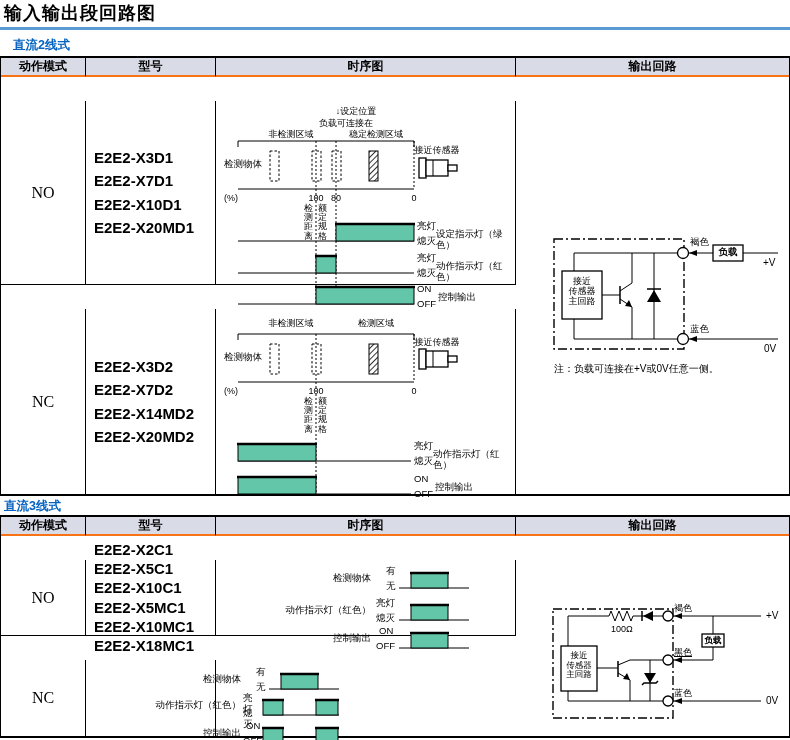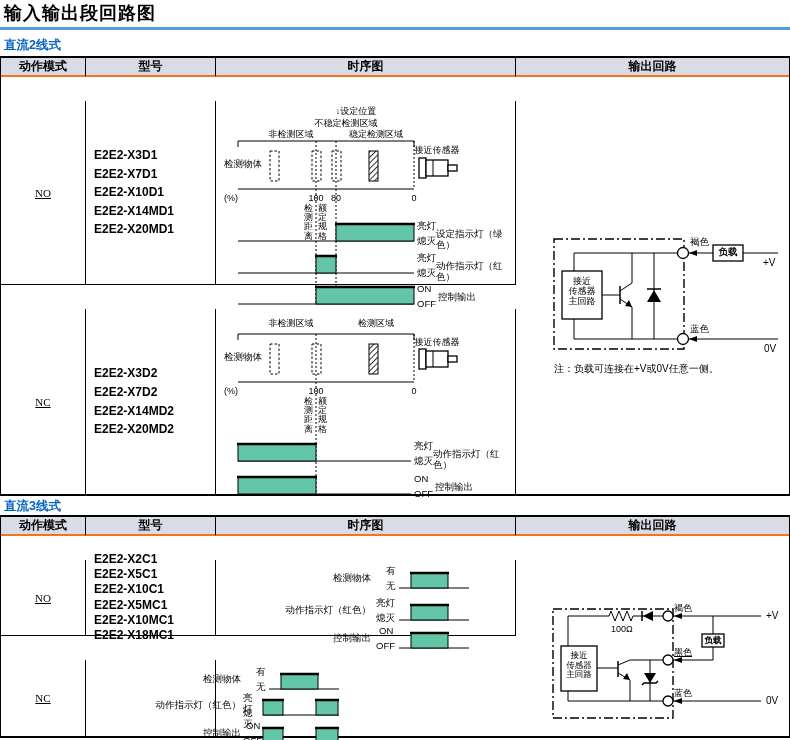--- a/index.html
+++ b/index.html
@@ -13,23 +13,23 @@
        border-top:2px solid #000;border-bottom:2px solid #000;
        border-left:1px solid #000;border-right:1px solid #000;box-sizing:border-box;}
   .th{background:var(--hdr,#D9DCE6);border-bottom:2px solid #f97316;border-right:1px solid #000;
       font-weight:bold;font-size:12px;display:flex;align-items:center;justify-content:center;
       box-sizing:border-box;height:19px;}
   .th.last{border-right:none;}
   .cell{position:relative;border-right:1px solid #000;border-bottom:1px solid #000;box-sizing:border-box;margin-top:24px;}
   .cell.nob{border-bottom:none;}
   .cell.nor{border-right:none;}
   .mode{display:flex;align-items:center;justify-content:center;
-        font-family:"Liberation Serif",serif;font-size:11px;text-decoration:underline;}
+        font-family:"Liberation Serif",serif;font-size:16px;}
   .models{display:flex;flex-direction:column;justify-content:center;padding-left:8px;
-          font-weight:bold;font-size:12px;line-height:1.55;}
+          font-weight:bold;font-size:15px;line-height:1.55;}
   .diagram{position:absolute;inset:0;}
   .diagram svg{position:absolute;left:0;top:0;}
   .lbl{position:absolute;font-size:9px;line-height:1.12;white-space:pre-line;}
   .c{text-align:center;}
   .r{text-align:right;}
   .s95{font-size:9.5px;}
   .s10{font-size:10px;}
   .vert{font-size:9px;line-height:1.02;letter-spacing:0;}
   .bar{fill:var(--bar,#63C6A9);stroke:#000;stroke-width:1;}
   .ln{stroke:#000;stroke-width:1;fill:none;}
@@ -42,34 +42,33 @@
   .blk{fill:#000;stroke:none;}
 </style>
 </head>
 <body>
 
 <div class="page">
 
   <div class="title">输入输出段回路图</div>
   <div class="rule"></div>
 
-  <div class="seclabel" style="left:4px;top:37px;">直流2线式</div>
+  <div class="seclabel" style="left:13px;top:37px;">直流2线式</div>
 
   <div class="tbl" style="top:56px;grid-template-rows:19px 208px 209px;">
     <div class="th">动作模式</div>
     <div class="th">型号</div>
     <div class="th">时序图</div>
     <div class="th last">输出回路</div>
 
     <div class="cell mode">NO</div>
     <div class="cell models">
       <div>E2E2-X3D1</div>
       <div>E2E2-X7D1</div>
       <div>E2E2-X10D1</div>
-      <div>E2E2-X14MD1</div>
       <div>E2E2-X20MD1</div>
     </div>
 
     <div class="cell">
       <div class="diagram">
         <svg width="299" height="208" viewBox="0 0 299 208">
           <defs>
             <pattern id="h1" width="4" height="4" patternUnits="userSpaceOnUse" patternTransform="rotate(45)">
               <rect width="4" height="4" fill="#fff"></rect>
                 <line x1="0" y1="0" x2="0" y2="4" stroke="#000" stroke-width="1.6"></line>
@@ -104,21 +103,21 @@
 
           <line class="ln" x1="22" y1="172" x2="198" y2="172"></line>
           <rect class="bar" x="100" y="155" width="20" height="17"></rect>
           <line class="thick" x1="99" y1="155" x2="121" y2="155"></line>
 
           <line class="ln" x1="22" y1="203" x2="198" y2="203"></line>
           <rect class="bar" x="100" y="186" width="98" height="17"></rect>
           <line class="thick" x1="99" y1="186" x2="199" y2="186"></line>
         </svg>
         <div class="lbl c" style="left:95px;top:5px;width:90px;">↓设定位置</div>
-        <div class="lbl c" style="left:78px;top:17px;width:104px;">不稳定检测区域</div>
+        <div class="lbl c" style="left:78px;top:17px;width:104px;">负载可连接在</div>
         <div class="lbl c" style="left:33px;top:28px;width:84px;">非检测区域</div>
         <div class="lbl c" style="left:118px;top:28px;width:84px;">稳定检测区域</div>
         <div class="lbl c" style="left:190px;top:44px;width:62px;">接近传感器</div>
         <div class="lbl s95" style="left:8px;top:58px;">检测物体</div>
         <div class="lbl" style="left:8px;top:92px;">(%)</div>
         <div class="lbl c" style="left:91px;top:92px;width:18px;">100</div>
         <div class="lbl c" style="left:113px;top:92px;width:14px;">80</div>
         <div class="lbl c" style="left:193px;top:92px;width:10px;">0</div>
         <div class="lbl vert" style="left:88px;top:103px;">检
 测

